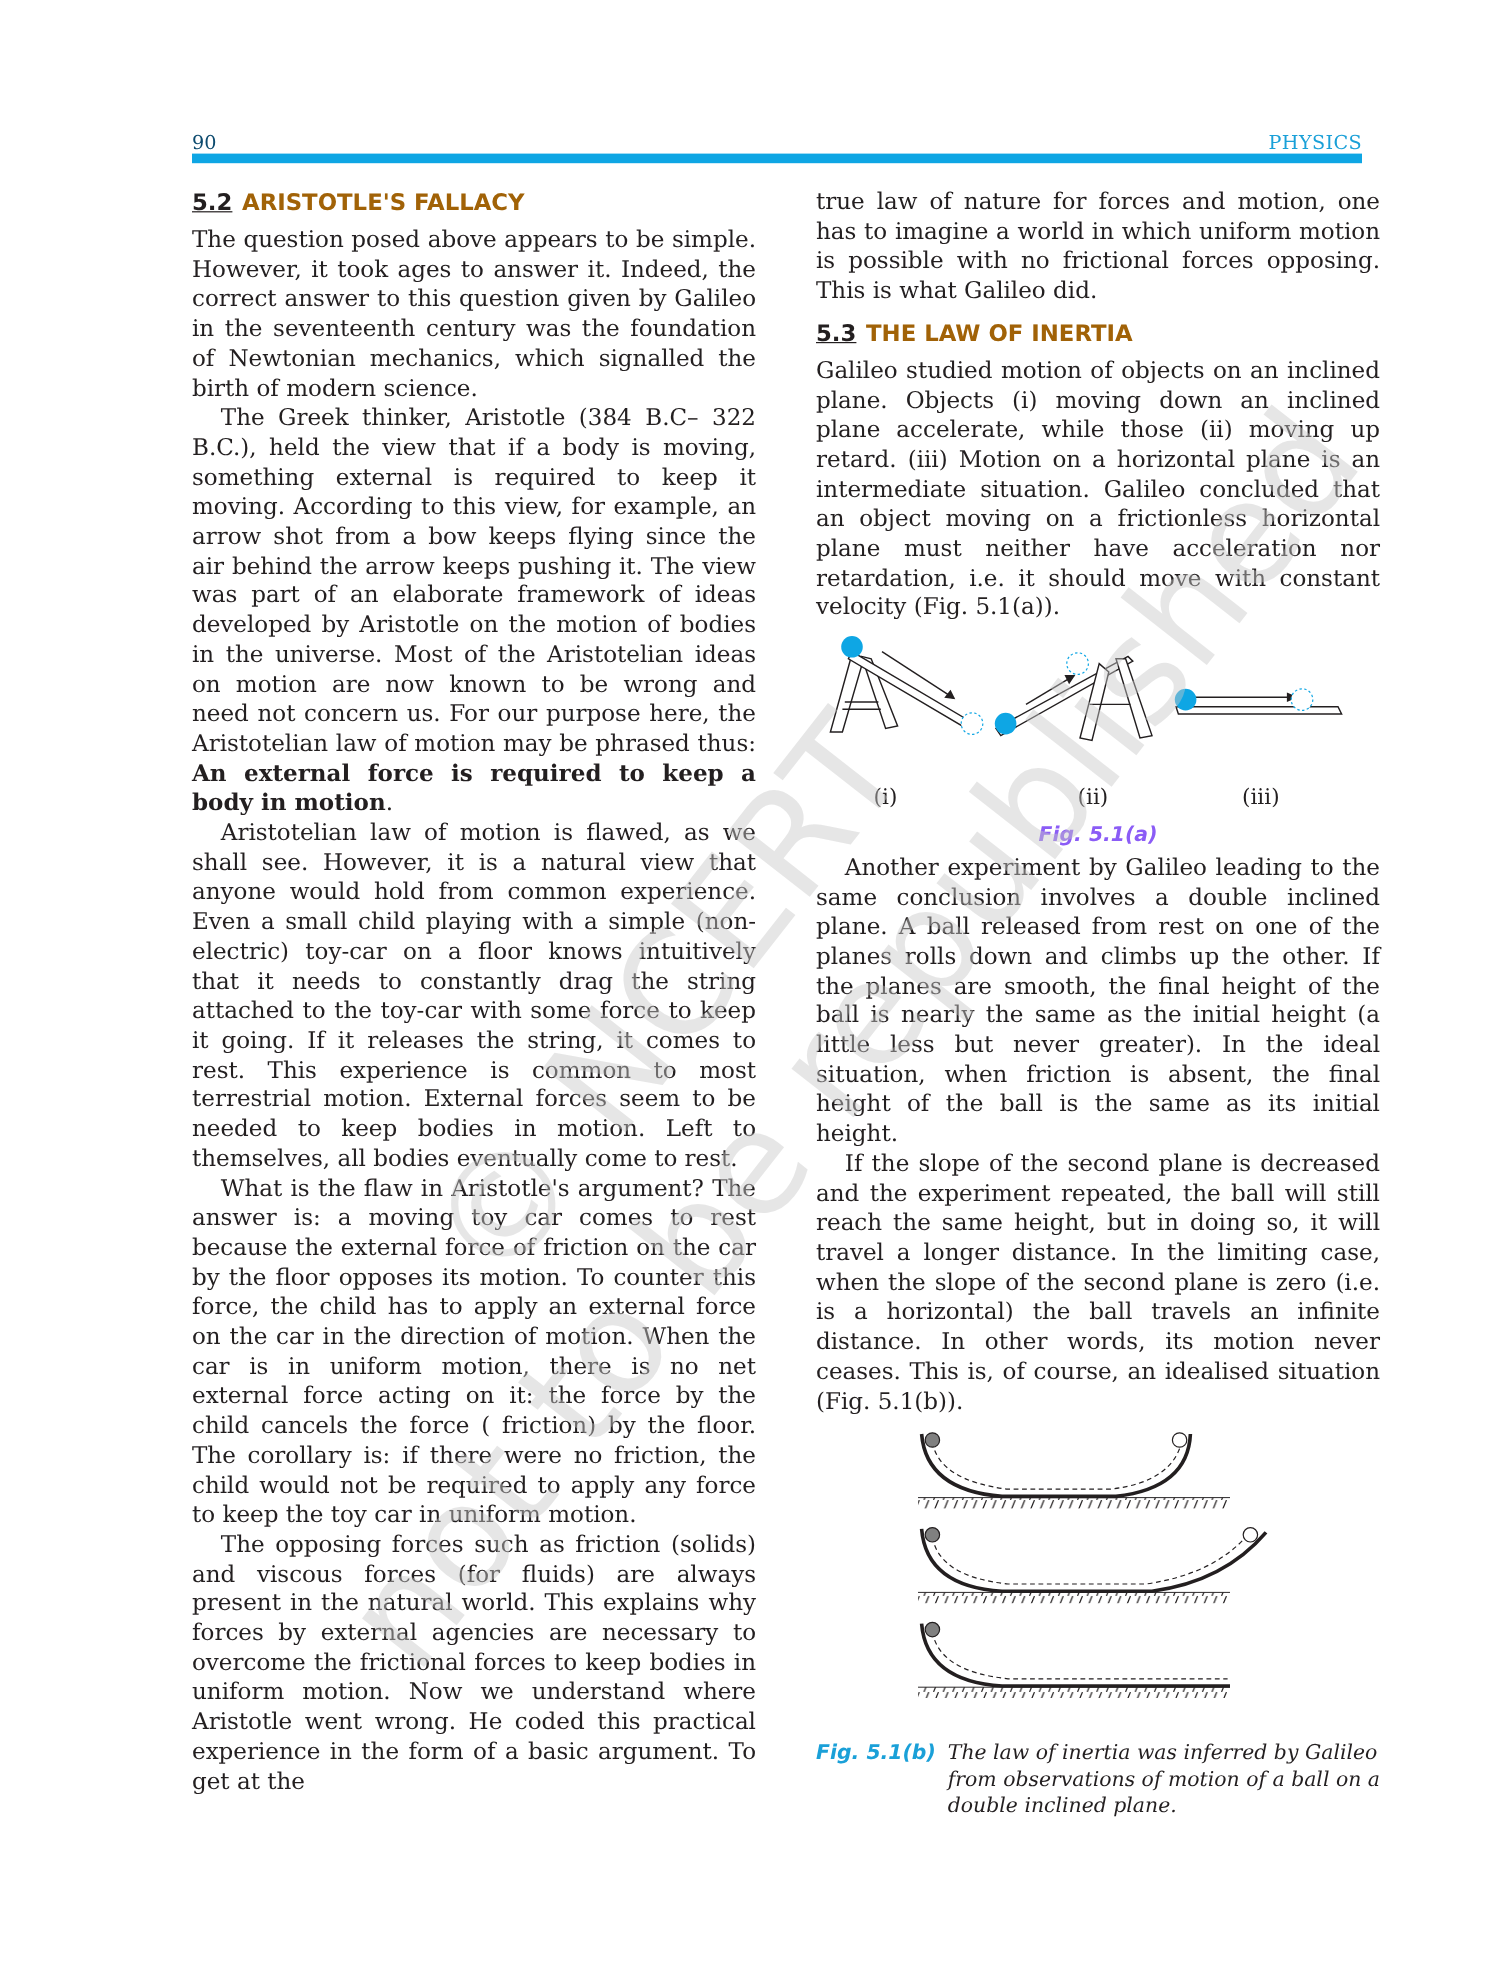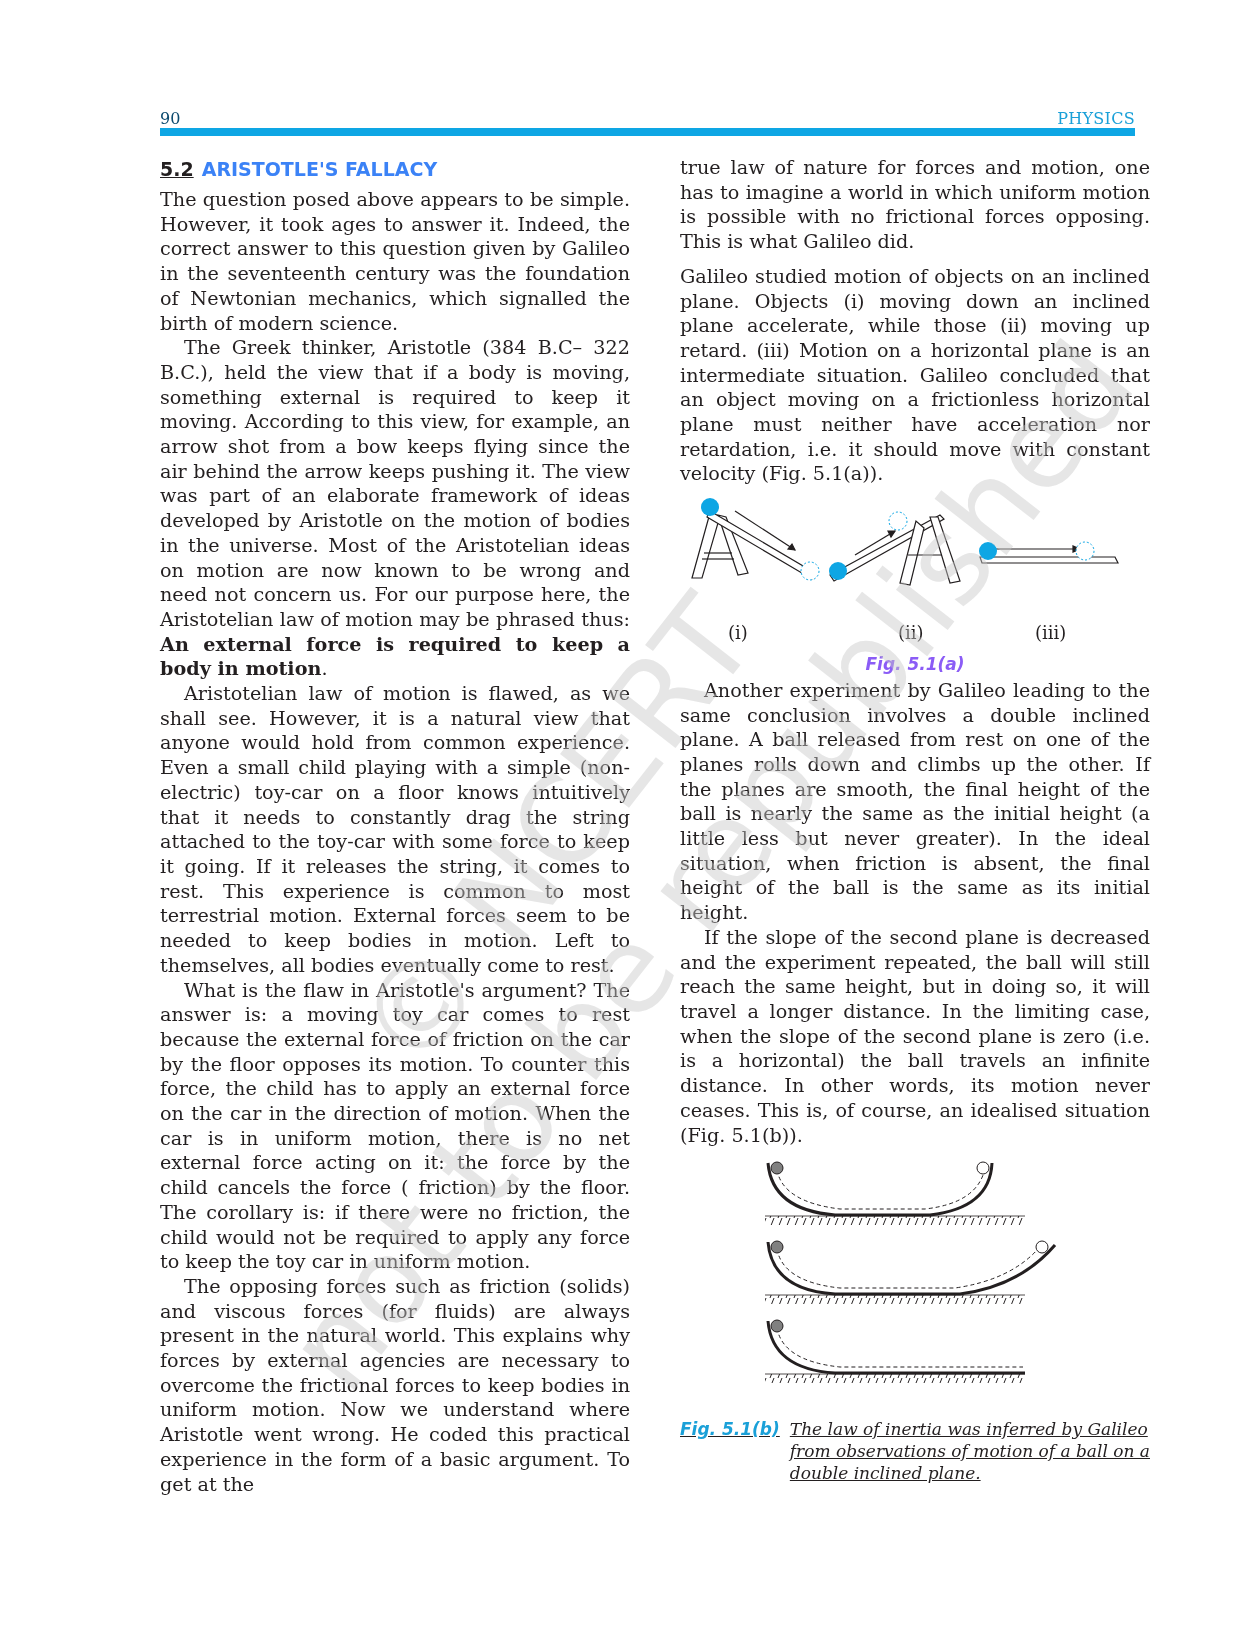--- a/index.html
+++ b/index.html
@@ -8,29 +8,29 @@
   .page-number { position: absolute; left: 160px; top: 109px; font-size: 16px; color: #0c4a6e; }
   .running-head { position: absolute; right: 103px; top: 109px; font-size: 16px; color: #1aa0d8; letter-spacing: 0.3px; }
   .rule { position: absolute; left: 160px; top: 128px; width: 975px; height: 8px; background: #0ea6e4; }
   .col { position: absolute; top: 156px; width: 470px; font-size: 19.2px; line-height: 24.7px; text-align: justify; }
   .col-left { left: 160px; }
   .col-right { left: 680px; }
   .col p { margin: 0; }
   .col p.indent { text-indent: 24px; }
   .heading { font-family: "DejaVu Sans", "Liberation Sans", sans-serif; font-weight: bold; font-size: 19px; margin: 0 0 6px 0; line-height: 26px; }
   .heading .num { color: #231f20; margin-right: 8px; text-decoration: underline; }
-  .heading .title { color: #3b82f6; }
+  .heading .title { color: #a16207; }
   .bold { font-weight: bold; }
   .sec-gap { height: 10px; }
   .fig-a { position: relative; height: 165px; margin-top: 6px; }
   .fig-a svg { position: absolute; left: 0; top: 0; }
   .fig-a .lbl { position: absolute; top: 128px; font-size: 18px; }
   .fig-cap-a { text-align: center; color: #8b5cf6; font-weight: bold; font-style: italic; font-family: "DejaVu Sans", "Liberation Sans", sans-serif; font-size: 17px; margin: -6px 0 2px 0; }
   .fig-b { position: relative; height: 250px; margin-top: 10px; }
-  .fig-cap-b { display: flex; gap: 10px; font-size: 17px; line-height: 22px; margin-top: 10px; text-decoration: underline; }
+  .fig-cap-b { display: flex; gap: 10px; font-size: 17px; line-height: 22px; margin-top: 10px; }
   .fig-cap-b .tag { color: #1aa0d8; font-weight: bold; font-style: italic; font-family: "DejaVu Sans", "Liberation Sans", sans-serif; white-space: nowrap; }
   .fig-cap-b .txt { font-style: italic; text-align: left; }
   .watermark { position: absolute; left: 0; top: 0; width: 1238px; height: 1635px; pointer-events: none; }
   .watermark span { position: absolute; font-family: "DejaVu Sans", "Liberation Sans", sans-serif; color: rgba(200,200,200,0.45); font-size: 120px; white-space: nowrap; transform-origin: left top; }
 </style>
 </head>
 <body>
 
 <div class="page-number">90</div>
 <div class="running-head">PHYSICS</div>
@@ -43,20 +43,23 @@
   <p>The question posed above appears to be simple. However, it took ages to answer it. Indeed, the correct answer to this question given by Galileo in the seventeenth century was the foundation of Newtonian mechanics, which signalled the birth of modern science.</p>
   <p class="indent"><span>The Greek thinker, Aristotle (384 B.C– 322 B.C.), held the view that if a body is moving, something external is required to keep it moving. According to this view, for example, an arrow shot from a bow keeps flying since the air behind the arrow keeps pushing it. The view was part of an elaborate framework of ideas developed by Aristotle on the motion of bodies in the universe. Most of the Aristotelian ideas on motion are now known to be wrong and need not concern us. For our purpose here, the Aristotelian law of motion may be phrased thus: </span><span class="bold">An external force is required  to keep a body in motion</span><span>.</span></p>
   <p class="indent">Aristotelian law of motion is flawed, as we shall see. However, it is a natural view that anyone would hold from common experience. Even a small child playing with a simple (non-electric) toy-car on a floor knows intuitively that it needs to constantly drag the string attached to the toy-car with some force to keep it going. If it releases the string, it comes to rest. This experience is common to most terrestrial motion. External forces seem to be needed to keep bodies in motion. Left to themselves, all bodies eventually come to rest.</p>
   <p class="indent">What is the flaw in Aristotle's argument? The answer is: a moving toy car comes to rest because the external force of friction on the car by the floor opposes its motion. To counter this force, the child has to apply an external force on the car in the direction of motion. When the car is in uniform motion, there is no net external force acting on it: the force by the child cancels the force ( friction) by the floor. The corollary is: if there were no friction, the child would not be required to apply any force to keep the toy car in uniform motion.</p>
   <p class="indent">The opposing forces such as friction (solids) and viscous forces (for fluids) are always present in the natural world. This explains why forces by external agencies are necessary to overcome the frictional forces to keep bodies in uniform motion. Now we understand  where Aristotle went wrong. He coded this practical experience in the form of a basic argument. To get at the</p>
 </div>
 
 <div class="col col-right">
   <p>true law of nature for forces and motion, one has to imagine a world in which uniform motion is possible with no frictional forces opposing. This is what Galileo did.</p>
   <div class="sec-gap"></div>
+  <h2 class="heading">
+    <span class="num">5.3</span><span class="title">THE LAW OF INERTIA</span>
+  </h2>
   <p>Galileo studied motion of objects on an inclined plane. Objects (i) moving down an inclined plane accelerate, while those (ii) moving up retard. (iii) Motion on a horizontal plane  is an intermediate situation. Galileo concluded that an object moving on a frictionless horizontal plane must neither have acceleration nor retardation, i.e. it should move with constant velocity (Fig. 5.1(a)).</p>
 
   <div class="fig-a">
     <svg width="470" height="120" viewBox="0 0 470 120">
       <g fill="#fff" stroke="#231f20" stroke-width="1.2">
 
         <polygon points="30,20 12,85 22,85 38,30"></polygon>
         <polygon points="38,22 58,82 68,80 46,24"></polygon>
         <line x1="24" y1="60" x2="52" y2="60"></line>
         <line x1="22" y1="66" x2="54" y2="66"></line>

